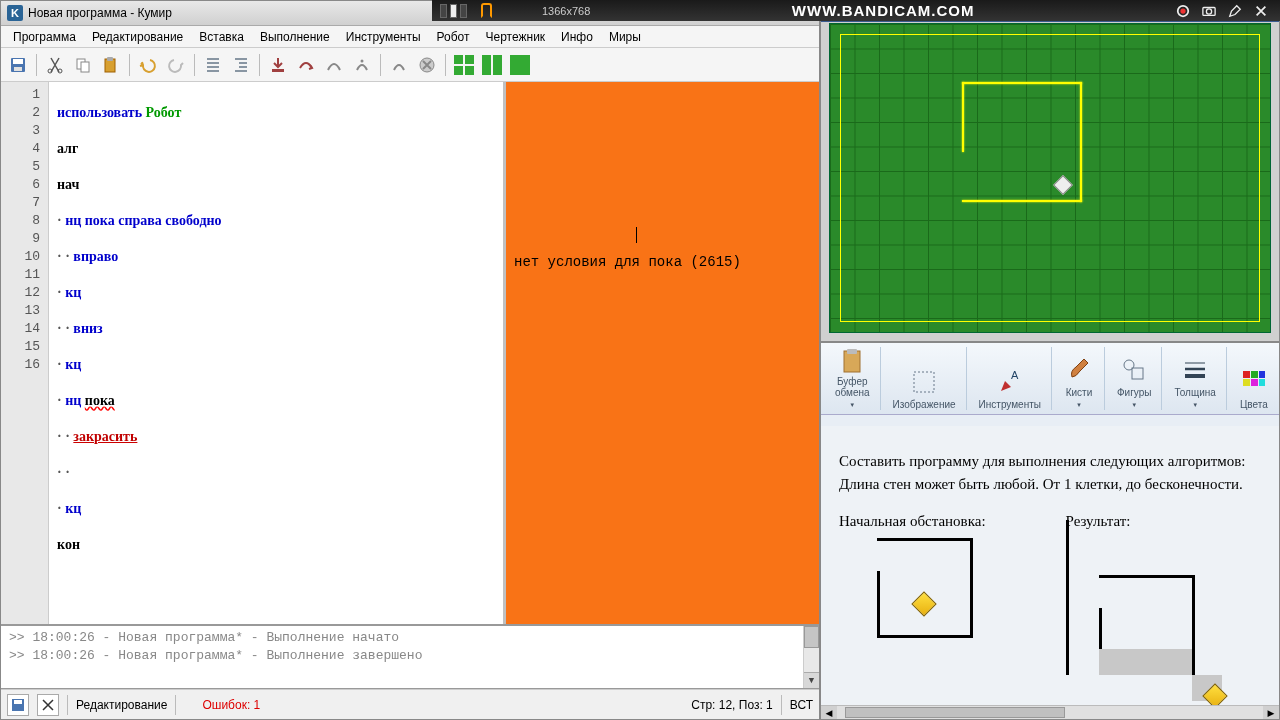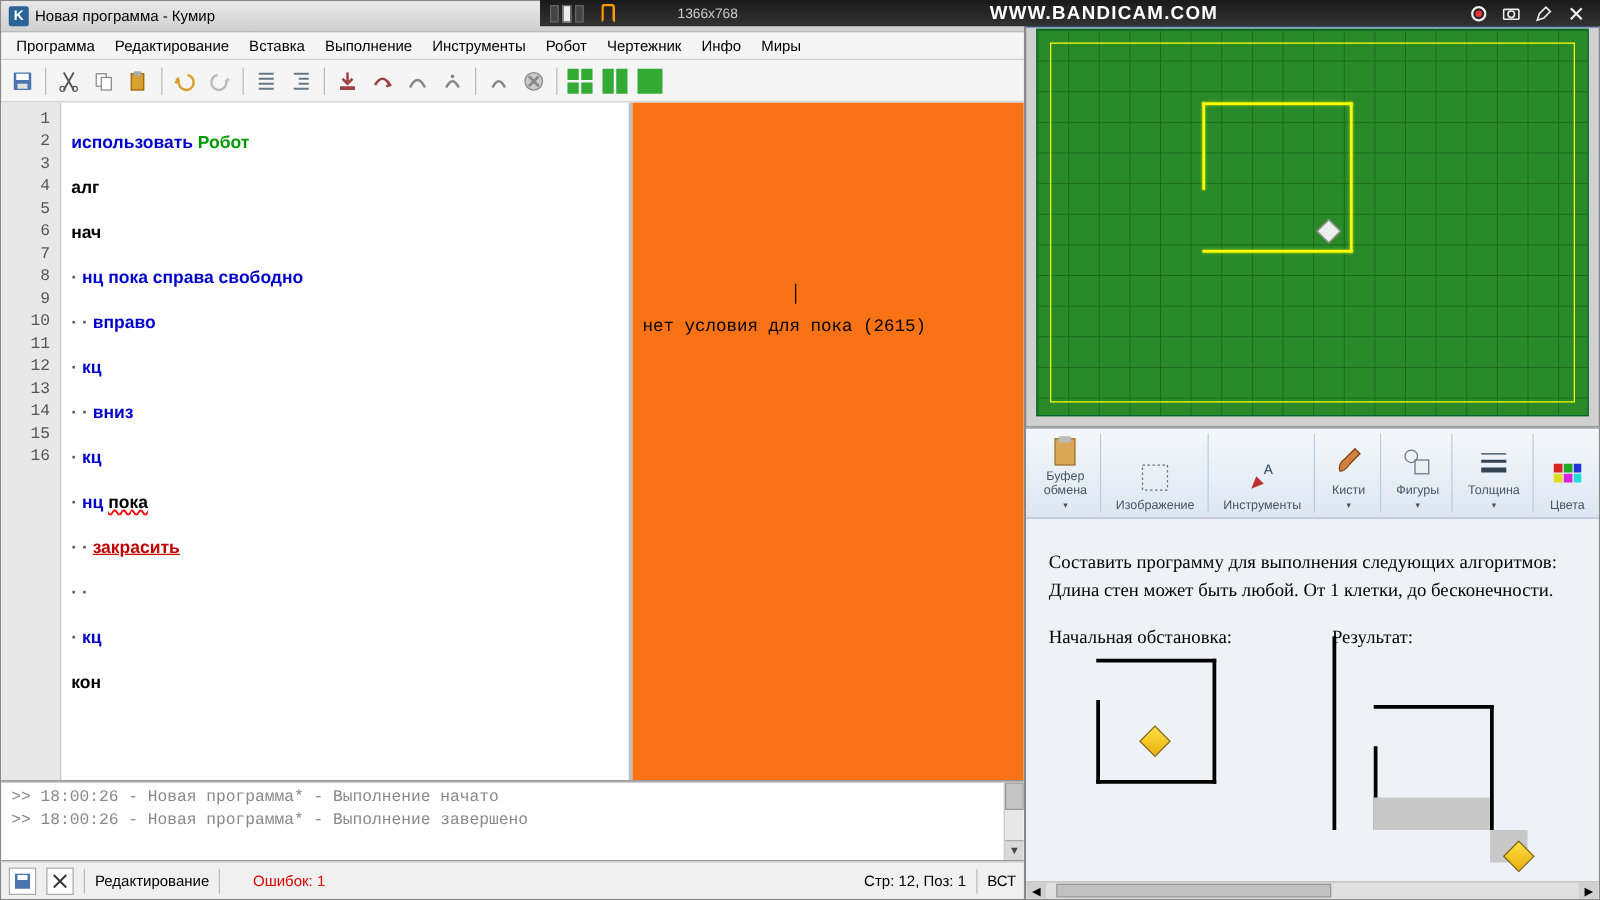--- a/index.html
+++ b/index.html
@@ -27,21 +27,21 @@
 .tb-btn { width:26px; height:26px; display:flex; align-items:center; justify-content:center; cursor:pointer; border:1px solid transparent; border-radius:3px; }
 .tb-sep { width:1px; height:22px; background:#bbb; margin:0 3px; }
 .tbico { width:18px; height:18px; }
 .grid-btn { width:22px; height:22px; }
 .grid-btn rect { fill:#3a3; }
 
 .editor-wrap { flex:1; display:flex; border-bottom:1px solid #999; overflow:hidden; }
 .code-panel { width:505px; display:flex; border-right:3px solid #c0c0c0; background:#fff; }
 .gutter { width:48px; background:#e8e8e8; text-align:right; font-family:'Courier New',monospace; font-size:13px; color:#555; padding:4px 8px 0 0; border-right:1px solid #ccc; }
 .gutter div { height:18px; line-height:18px; }
-.code-area { flex:1; padding:4px 8px; font-family:Liberation Sans, sans-serif; font-size:14px; line-height:18px; white-space:pre; }
+.code-area { flex:1; padding:4px 8px; font-family:Liberation Serif, serif; font-size:14px; line-height:18px; white-space:pre; }
 .code-area .line { height:18px; }
 .k-blue { color:#0000cc; font-weight:bold; }
 .k-green { color:#009900; font-weight:bold; }
 .k-black { color:#000; font-weight:bold; }
 .k-red-u { color:#c00000; text-decoration:underline; text-decoration-color:#c00; font-weight:bold; }
 .k-red-d { color:#000; font-weight:bold; text-decoration:underline wavy red; }
 .bullet { color:#555; font-weight:bold; }
 
 .output-panel { flex:1; background:#f97316; padding:6px 23px; font-family:'Courier New',monospace; font-size:14px; position:relative; }
 .cursor-bar { position:absolute; left:130px; top:145px; width:1px; height:16px; background:#000; }
@@ -75,21 +75,21 @@
 .robot-dot { position:absolute; top:154px; left:226px; width:14px; height:14px; background:#eee; transform:rotate(45deg); border:1px solid #888; }
 
 
 .doc-window { position:absolute; top:342px; left:820px; right:0; bottom:0; background:#e8eef5; border:1px solid #888; display:flex; flex-direction:column; }
 .ribbon { height:72px; background:linear-gradient(#f4f8fc,#dde6f0); border-bottom:1px solid #aac; display:flex; padding:4px; gap:2px; }
 .rib-grp { border-right:1px solid #bcd; padding:0 10px; display:flex; flex-direction:column; align-items:center; justify-content:flex-end; gap:2px; }
 .rib-grp .rico { width:30px; height:30px; display:flex; align-items:center; justify-content:center; }
 .rib-grp .rlabel { font-size:10px; color:#456; text-align:center; line-height:11px; }
 .rib-arrow { font-size:7px; color:#456; }
 
-.doc-body { flex:1; background:#eef2f6; padding:24px 18px 12px; overflow:hidden; position:relative; }
+.doc-body { flex:1; background:#eef2f6; padding:24px 18px 12px; overflow:hidden; position:relative;margin-top:11px; }
 .doc-text { font-family:'Times New Roman',serif; font-size:15px; color:#000; line-height:1.5; }
 .task-row { display:flex; margin-top:18px; gap:31px; }
 .task-col { flex:1; }
 .task-label { font-family:'Times New Roman',serif; font-size:15px; margin-bottom:8px; }
 .maze { margin:auto; position:relative; }
 .m1 { width:96px; height:100px; border:3px solid #000; border-left:none; border-bottom:none; position:relative; }
 .m1 .bot { position:absolute; left:0; bottom:0; width:96px; border-bottom:3px solid #000; }
 .m1 .lpart { position:absolute; left:0; top:30px; bottom:0; border-left:3px solid #000; }
 .m1-d { position:absolute; left:38px; top:54px; }
 .m2-wrap { display:flex; align-items:flex-end; }

